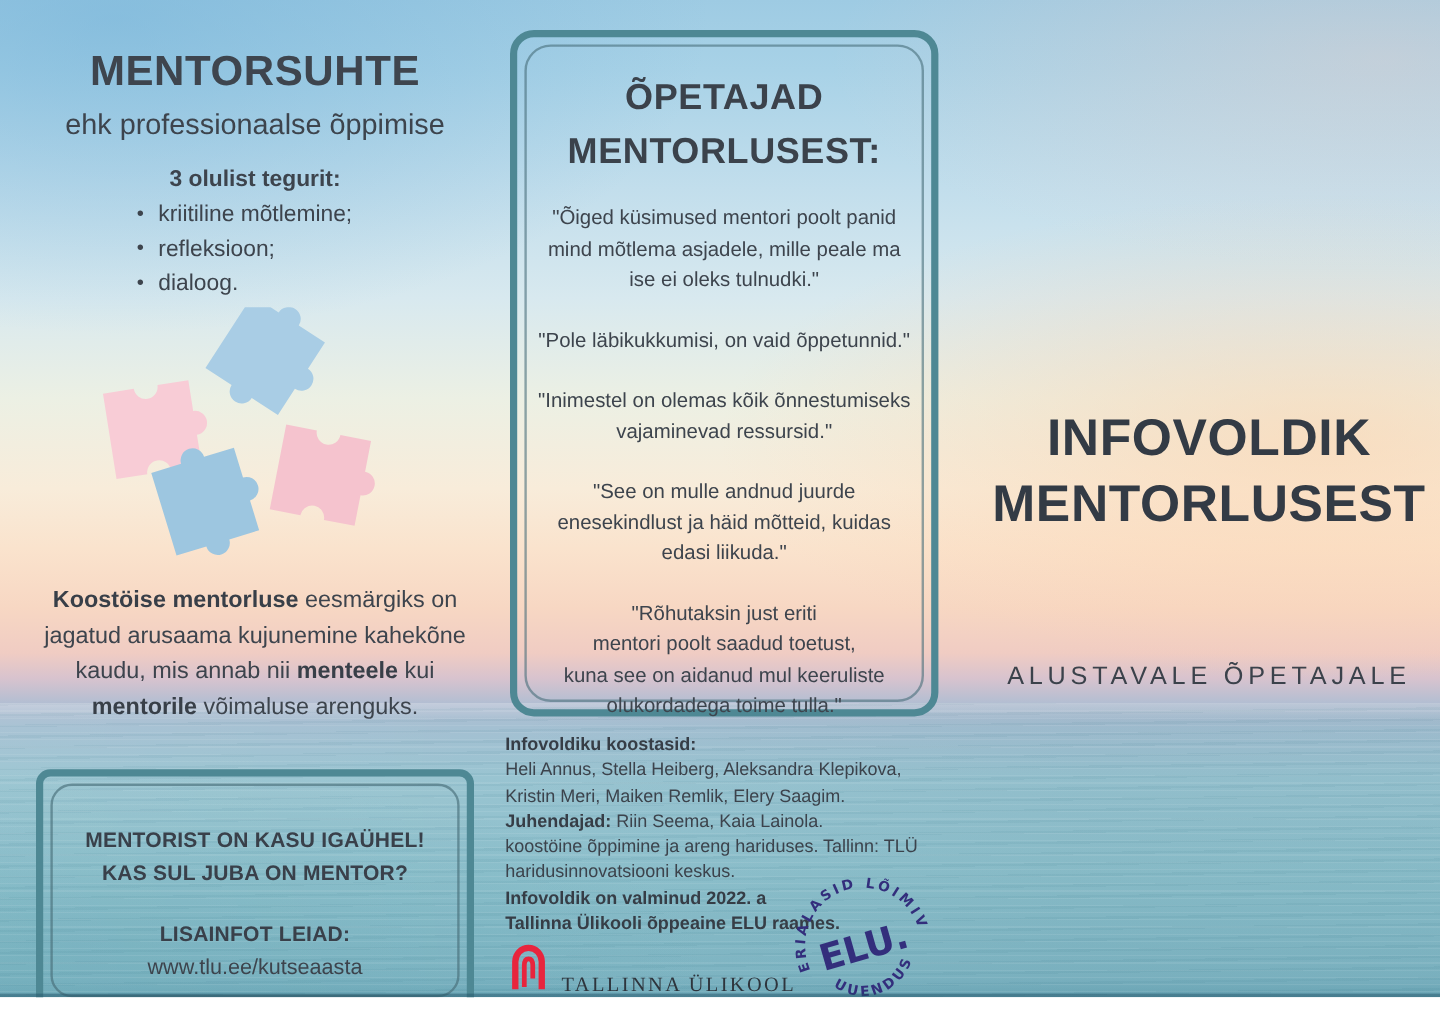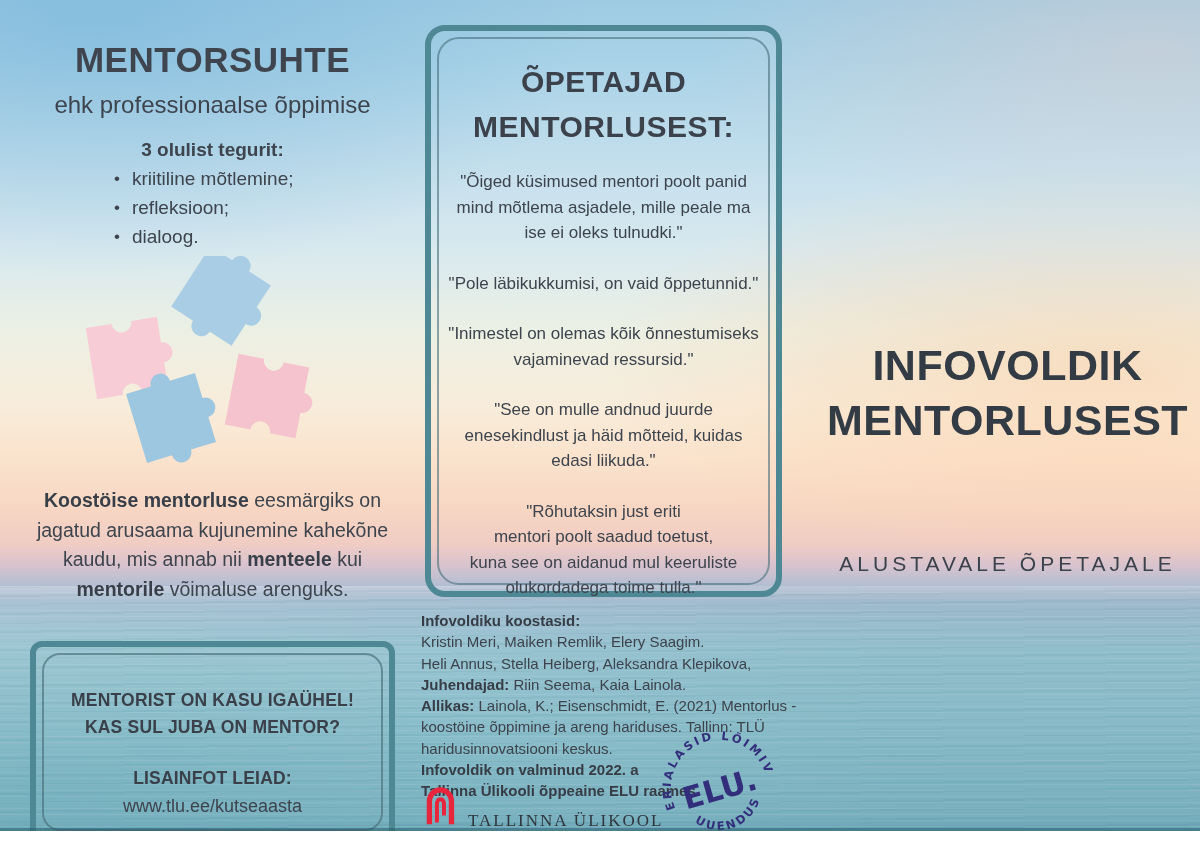--- a/index.html
+++ b/index.html
@@ -151,24 +151,23 @@
 edasi liikuda."</div>
         <div class="quote">"Rõhutaksin just eriti
 mentori poolt saadud toetust,
 kuna see on aidanud mul keeruliste
 olukordadega toime tulla."</div>
       </div>
     </div>
 
     <div class="credits">
       <div class="credit-line"><b>Infovoldiku koostasid:</b><span></span></div>
+      <div class="credit-line"><b></b><span>Heli Annus, Stella Heiberg, Aleksandra Klepikova,</span></div>
       <div class="credit-line"><b></b><span>Kristin Meri, Maiken Remlik, Elery Saagim.</span></div>
-      <div class="credit-line"><b></b><span>Heli Annus, Stella Heiberg, Aleksandra Klepikova,</span></div>
       <div class="credit-line"><b>Juhendajad:</b><span> Riin Seema, Kaia Lainola.</span></div>
-      <div class="credit-line"><b>Allikas:</b><span> Lainola, K.; Eisenschmidt, E. (2021) Mentorlus -</span></div>
       <div class="credit-line"><b></b><span>koostöine õppimine ja areng hariduses. Tallinn: TLÜ</span></div>
       <div class="credit-line"><b></b><span>haridusinnovatsiooni keskus.</span></div>
       <div class="credit-line"><b>Infovoldik on valminud 2022. a</b><span></span></div>
       <div class="credit-line"><b>Tallinna Ülikooli õppeaine ELU raames.</b><span></span></div>
     </div>
 
     <div class="tlu-logo">
       <span>
         <svg width="30" height="46" viewBox="0 0 34 46" aria-hidden="true">
           <path d="M5,46 V20 A12.5,13 0 0 1 30,20 V46" fill="none" stroke="#e8253d" stroke-width="6"></path>

